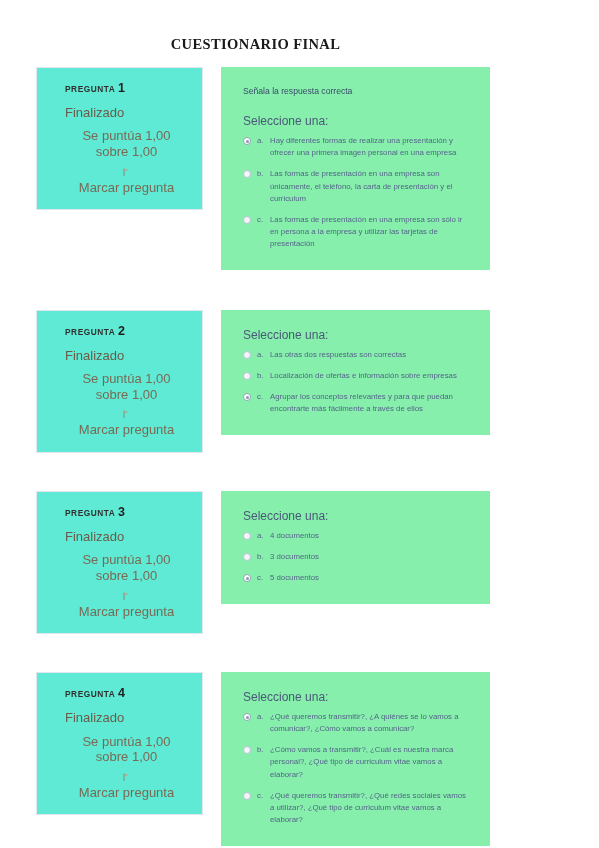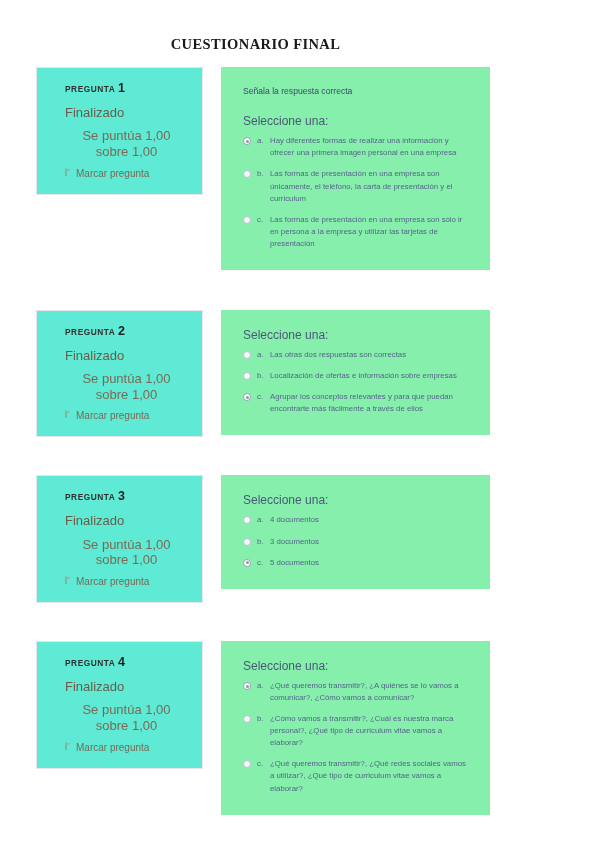--- a/index.html
+++ b/index.html
@@ -74,25 +74,27 @@
     font-size: 13px;
     color: #6b5c49;
     margin: 4px 0 8px 0;
     line-height: 1.2;
   }
   .q-meta.muted {
     color: #7a6a55;
     text-align: center;
   }
   .q-flag {
-    font-size: 10px;
+    font-size: 13px;
     color: #7a6a55;
     display: flex;
+    align-items: center;
     gap: 4px;
     line-height: 1.2;
+    flex-direction: column;
   }
   .flag-icon {
     display: inline-block;
     width: 7px;
     height: 8px;
     position: relative;
     flex: 0 0 7px;
   }
   .flag-icon svg { display: block; }
 
@@ -200,21 +202,21 @@
         <span>Marcar pregunta</span>
       </div>
     </div>
     <div class="q-panel">
       <p class="q-text">Señala la respuesta correcta</p>
       <p class="q-select-label">Seleccione una:</p>
       <ul class="answers">
         <li class="answer">
           <span class="radio checked"></span>
           <span class="answer-letter">a.</span>
-          <span class="answer-text">Hay diferentes formas de realizar una información y ofrecer una primera imagen personal en una empresa</span>
+          <span class="answer-text">Hay diferentes formas de realizar una presentación y ofrecer una primera imagen personal en una empresa</span>
         </li>
         <li class="answer">
           <span class="radio"></span>
           <span class="answer-letter">b.</span>
           <span class="answer-text">Las formas de presentación en una empresa son únicamente, el teléfono, la carta de presentación y el curriculum</span>
         </li>
         <li class="answer">
           <span class="radio"></span>
           <span class="answer-letter">c.</span>
           <span class="answer-text">Las formas de presentación en una empresa son sólo ir en persona a la empresa y utilizar las tarjetas de presentación</span>

